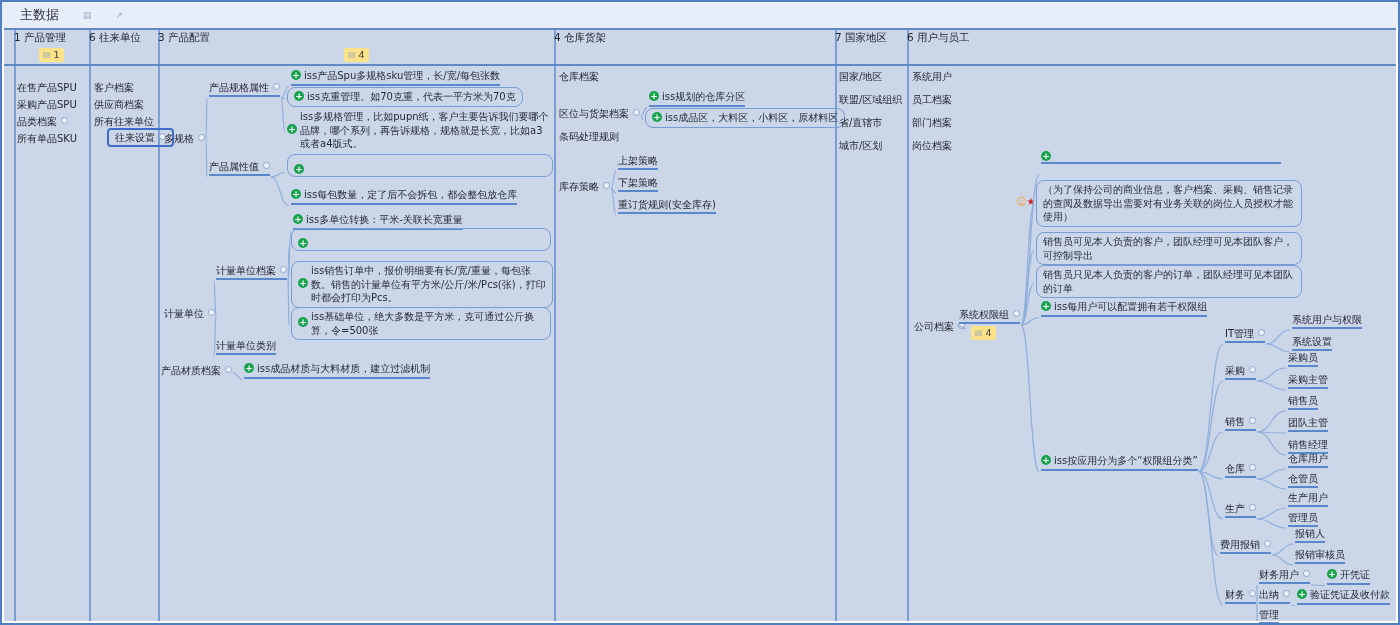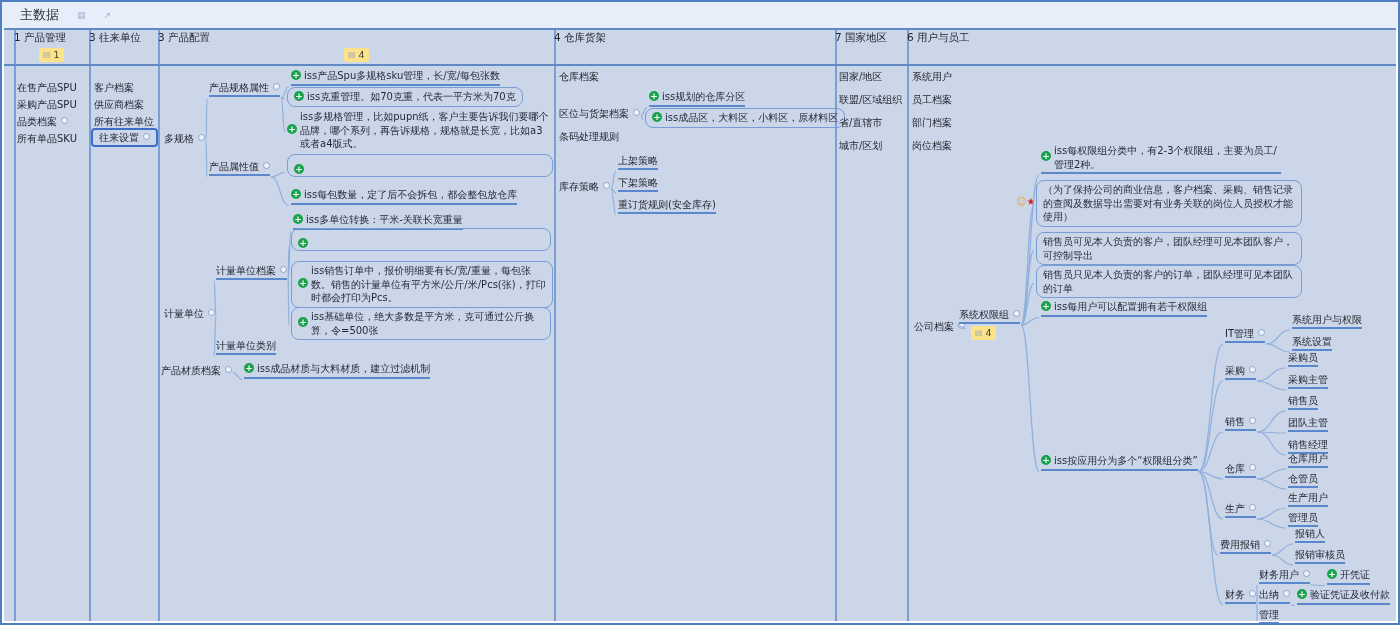--- a/index.html
+++ b/index.html
@@ -1,17 +1,17 @@
 <!DOCTYPE html>
 <html><head>
 <meta charset="utf-8">
 <style>
   html,body{margin:0;padding:0;background:#f2f2f2;}
   .frame{position:relative;width:1400px;height:625px;background:#ffffff;border:2px solid #4f7fc0;box-sizing:border-box;font-family:"DejaVu Sans",sans-serif;overflow:hidden;}
-  .titlebar{position:absolute;left:0;top:0;right:0;height:26px;background:#e7eef9;display:flex;align-items:center;padding-left:18px;gap:18px;}
+  .titlebar{position:absolute;left:0;top:0;right:0;height:26px;background:#e7eef9;display:flex;align-items:center;padding-left:18px;gap:24px;}
   .title{font-size:13px;color:#2b2f38;}
   .ticon{font-size:9px;color:#9ab0cf;}
   .matrix{position:absolute;left:2px;top:26px;right:2px;bottom:2px;background:#ccd6e9;border-top:2px solid #5f8ac6;}
   .vline{position:absolute;top:0;bottom:0;width:2px;background:#7b9fd2;}
   .hdrline{position:absolute;left:0;right:0;top:34px;height:2px;background:#5f8ac6;}
   .hdr{position:absolute;top:1px;text-align:left;font-size:10.5px;color:#23262e;}
   .tag{position:absolute;background:#fce289;border-radius:2px;font-size:9.5px;color:#3c3c34;height:14px;line-height:14px;padding:0 4px;display:flex;align-items:center;gap:3px;}
   .tag .ic{color:#98a6bc;font-size:8px;}
   .t{position:absolute;font-size:10px;line-height:13px;color:#23262e;white-space:nowrap;}
   .u{border-bottom:2px solid #5b87cd;padding-bottom:1px;}
@@ -41,21 +41,21 @@
 
     <div class="vline" style="left:10px"></div>
     <div class="vline" style="left:85px"></div>
     <div class="vline" style="left:154px"></div>
     <div class="vline" style="left:550px"></div>
     <div class="vline" style="left:831px"></div>
     <div class="vline" style="left:903px"></div>
     <div class="hdrline"></div>
 
     <div class="hdr" style="left:10px;width:75px">1 产品管理</div>
-    <div class="hdr" style="left:85px;width:69px">3 往来单位</div>
+    <div class="hdr" style="left:85px;width:69px">6 往来单位</div>
     <div class="hdr" style="left:154px;width:396px">3 产品配置</div>
     <div class="hdr" style="left:550px;width:281px">4 仓库货架</div>
     <div class="hdr" style="left:831px;width:72px">7 国家地区</div>
     <div class="hdr" style="left:903px;width:413px">6 用户与员工</div>
     <div class="tag" style="left:35px;top:18px">
         <span class="ic">▤</span>
         <span>1</span>
       </div>
     <div class="tag" style="left:340px;top:18px">
         <span class="ic">▤</span>
@@ -63,21 +63,21 @@
       </div>
 
     <div class="t" style="left:13px;top:51px">在售产品SPU</div>
     <div class="t" style="left:13px;top:68px">采购产品SPU</div>
     <div class="t h" style="left:13px;top:85px">品类档案</div>
     <div class="t" style="left:13px;top:102px">所有单品SKU</div>
 
     <div class="t" style="left:90px;top:51px">客户档案</div>
     <div class="t" style="left:90px;top:68px">供应商档案</div>
     <div class="t" style="left:90px;top:85px">所有往来单位</div>
-    <div class="t sel h" style="left:87px;top:98px">往来设置</div>
+    <div class="t sel h" style="left:103px;top:98px">往来设置</div>
 
     <div class="t h" style="left:160px;top:102px">多规格</div>
     <div class="t u h" style="left:205px;top:51px">产品规格属性</div>
     <div class="note u flex" style="left:287px;top:39px">
         <span class="gi">+</span>
         <span>iss产品Spu多规格sku管理，长/宽/每包张数</span>
       </div>
     <div class="note box flex" style="left:283px;top:57px">
         <span class="gi">+</span>
         <span>iss克重管理。如70克重，代表一平方米为70克</span>
@@ -140,21 +140,20 @@
     <div class="t" style="left:835px;top:86px">省/直辖市</div>
     <div class="t" style="left:835px;top:109px">城市/区划</div>
 
     <div class="t" style="left:908px;top:40px">系统用户</div>
     <div class="t" style="left:908px;top:63px">员工档案</div>
     <div class="t" style="left:908px;top:86px">部门档案</div>
     <div class="t" style="left:908px;top:109px">岗位档案</div>
 
     <div class="note u flex" style="left:1037px;top:114px;width:240px">
         <span class="gi" style="margin-top:7px">+</span>
-        <span class="wrap" style="width:228px">iss每权限组分类中，有2-3个权限组，主要为员工/管理2种。</span>
       </div>
     <div class="smistar" style="left:1012px;top:166px"><span class="smi">☺</span><span class="st">★</span></div>
     <div class="note box" style="left:1032px;top:150px;width:252px"><span class="wrap">（为了保持公司的商业信息，客户档案、采购、销售记录的查阅及数据导出需要对有业务关联的岗位人员授权才能使用）</span></div>
     <div class="note box" style="left:1032px;top:235px;width:252px"><span class="wrap">销售员只见本人负责的客户的订单，团队经理可见本团队的订单</span></div>
     <div class="note box" style="left:1032px;top:202px;width:252px"><span class="wrap">销售员可见本人负责的客户，团队经理可见本团队客户，可控制导出</span></div>
     <div class="note u flex" style="left:1037px;top:270px">
         <span class="gi">+</span>
         <span>iss每用户可以配置拥有若干权限组</span>
       </div>
 

